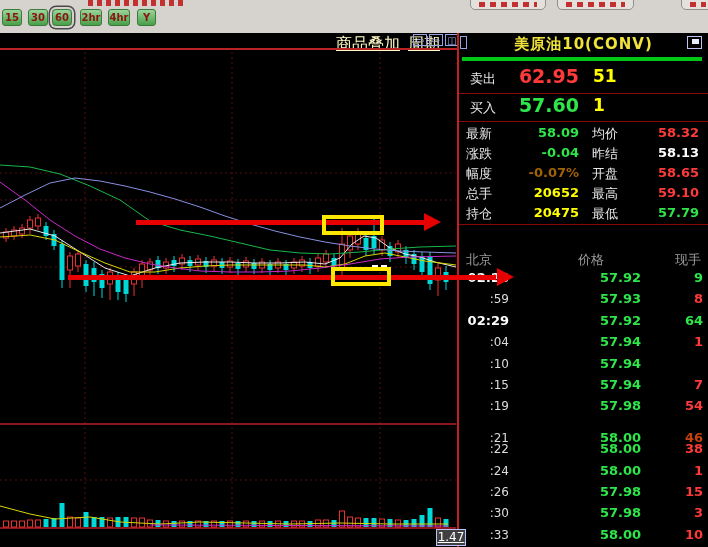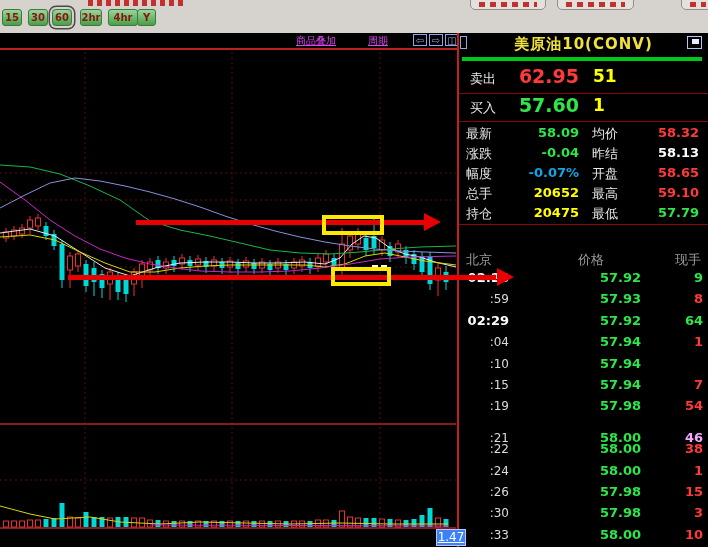--- a/index.html
+++ b/index.html
@@ -10,21 +10,21 @@
   .pbtn{position:absolute;top:9px;height:17px;border:1px solid #3a7a3a;border-radius:3px;
         background:linear-gradient(#9ad49a,#49a049);color:#8b1414;font-size:10px;font-weight:bold;
         display:flex;align-items:center;justify-content:center;box-sizing:border-box;cursor:default;}
   .pbtn.sel{box-shadow:0 0 0 2px #d6d3ce,0 0 0 3.5px #4a4a4a;border-radius:4px;}
   .cutfrag{position:absolute;top:0;height:6px;background:repeating-linear-gradient(90deg,#c23030 0 5px,rgba(0,0,0,0) 5px 9px);}
   .cutbtn{position:absolute;top:-6px;height:16px;border:1px solid #8f8f8f;border-radius:5px;background:#e4e1dc;box-sizing:border-box;}
   .cutbtn .fr{position:absolute;left:8px;right:8px;bottom:2px;height:5px;
       background:repeating-linear-gradient(90deg,#c23030 0 6px,rgba(0,0,0,0) 6px 11px);}
   
   .chead{position:absolute;left:0;top:33px;width:458px;height:16px;background:#000;}
-  .clink{position:absolute;top:1px;color:#d946ef;font-size:10px;text-decoration:underline;cursor:default;}
+  .clink{position:absolute;top:1px;color:#fef9c3;font-size:16px;text-decoration:underline;cursor:default;margin-left:40px;}
   .cicon{position:absolute;top:1px;width:14px;height:12px;border:1px solid #96a4e4;color:#96a4e4;
          font-size:10px;line-height:12px;text-align:center;box-sizing:border-box;}
   .redline{position:absolute;background:#bb2222;}
   
   .qpanel{position:absolute;left:459px;top:33px;width:249px;height:514px;background:#000;}
   .qtitle{position:absolute;left:0;top:2px;width:249px;text-align:center;color:#f0e23c;
           font-size:15px;font-weight:bold;letter-spacing:1px;}
   .wicon{position:absolute;right:6px;top:3px;width:15px;height:13px;border:1px solid #b9c4f4;box-sizing:border-box;}
   .wicon .in{position:absolute;right:2px;top:2px;width:7px;height:5px;background:#e8ecff;}
   .licon{position:absolute;left:1px;top:3px;width:7px;height:13px;border:1px solid #96a4e4;box-sizing:border-box;}
@@ -57,21 +57,21 @@
 
 <div id="stage">
 
   <div class="topbar">
     <div class="cutfrag" style="left:88px;width:96px;"></div>
     <div id="period-buttons">
         <div class="pbtn" style="left: 2px; width: 20px;">15</div>
         <div class="pbtn" style="left: 28px; width: 20px;">30</div>
         <div class="pbtn sel" style="left: 52px; width: 20px;">60</div>
         <div class="pbtn" style="left: 80px; width: 22px;">2hr</div>
-        <div class="pbtn" style="left: 108px; width: 30px;">4hr</div>
+        <div class="pbtn" style="left: 108px; width: 22px;">4hr</div>
         <div class="pbtn" style="left: 137px; width: 19px;">Y</div>
       </div>
     <div class="cutbtn" style="left:470px;width:76px;">
         <div class="fr"></div>
       </div>
     <div class="cutbtn" style="left:557px;width:77px;">
         <div class="fr"></div>
       </div>
     <div class="cutbtn" style="left:681px;width:34px;">
         <div class="fr"></div>
@@ -306,21 +306,21 @@
           <span class="sv" style="left:168px;top:92px;width:72px;color:#ff3a3a;">58.32</span>
         </div>
         <div>
           <span class="qlab" style="left:7px;top:112px;">涨跌</span>
           <span class="sv" style="left:48px;top:112px;width:72px;color:#2ee54a;">-0.04</span>
           <span class="qlab" style="left:133px;top:112px;">昨结</span>
           <span class="sv" style="left:168px;top:112px;width:72px;color:#ffffff;">58.13</span>
         </div>
         <div>
           <span class="qlab" style="left:7px;top:132px;">幅度</span>
-          <span class="sv" style="left:48px;top:132px;width:72px;color:#0ea5e9;">-0.07%</span>
+          <span class="sv" style="left:48px;top:132px;width:72px;color:#a16207;">-0.07%</span>
           <span class="qlab" style="left:133px;top:132px;">开盘</span>
           <span class="sv" style="left:168px;top:132px;width:72px;color:#ff3a3a;">58.65</span>
         </div>
         <div>
           <span class="qlab" style="left:7px;top:152px;">总手</span>
           <span class="sv" style="left:48px;top:152px;width:72px;color:#ffff00;">20652</span>
           <span class="qlab" style="left:133px;top:152px;">最高</span>
           <span class="sv" style="left:168px;top:152px;width:72px;color:#ff3a3a;">59.10</span>
         </div>
         <div>
@@ -371,21 +371,21 @@
           <span class="tvol" style="color:#ff3a3a;">7</span>
         </div>
         <div class="trow" style="top: 363.4px;">
           <span class="ttime">:19</span>
           <span class="tprice" style="color:#2ee54a;">57.98</span>
           <span class="tvol" style="color:#ff3a3a;">54</span>
         </div>
         <div class="trow" style="top: 395px;">
           <span class="ttime">:21</span>
           <span class="tprice" style="color:#2ee54a;">58.00</span>
-          <span class="tvol" style="color:#f0abfc;">46</span>
+          <span class="tvol" style="color:#c2410c;">46</span>
         </div>
         <div class="trow" style="top: 406.2px;">
           <span class="ttime">:22</span>
           <span class="tprice" style="color:#2ee54a;">58.00</span>
           <span class="tvol" style="color:#ff3a3a;">38</span>
         </div>
         <div class="trow" style="top: 427.6px;">
           <span class="ttime">:24</span>
           <span class="tprice" style="color:#2ee54a;">58.00</span>
           <span class="tvol" style="color:#ff3a3a;">1</span>
@@ -412,14 +412,14 @@
 
   <div id="annotation-layer">
       <div class="hline" style="left: 136px; top: 220px; width: 288px;"></div>
       <div class="harrow" style="left: 424px; top: 213px;"></div>
       <div class="hline" style="left: 68px; top: 275px; width: 428px;"></div>
       <div class="harrow" style="left: 497px; top: 268px;"></div>
       <div class="yrect" style="left: 322px; top: 215px; width: 62px; height: 20px;"></div>
       <div class="yrect" style="left: 331px; top: 267px; width: 60px; height: 19px;"></div>
     </div>
 
-  <div class="indlabel" style="background: #3b82f6; text-decoration: underline;">1.47</div>
+  <div class="indlabel" style="background: #404040; text-decoration: underline;">1.47</div>
 </div>
 
 </body></html>

